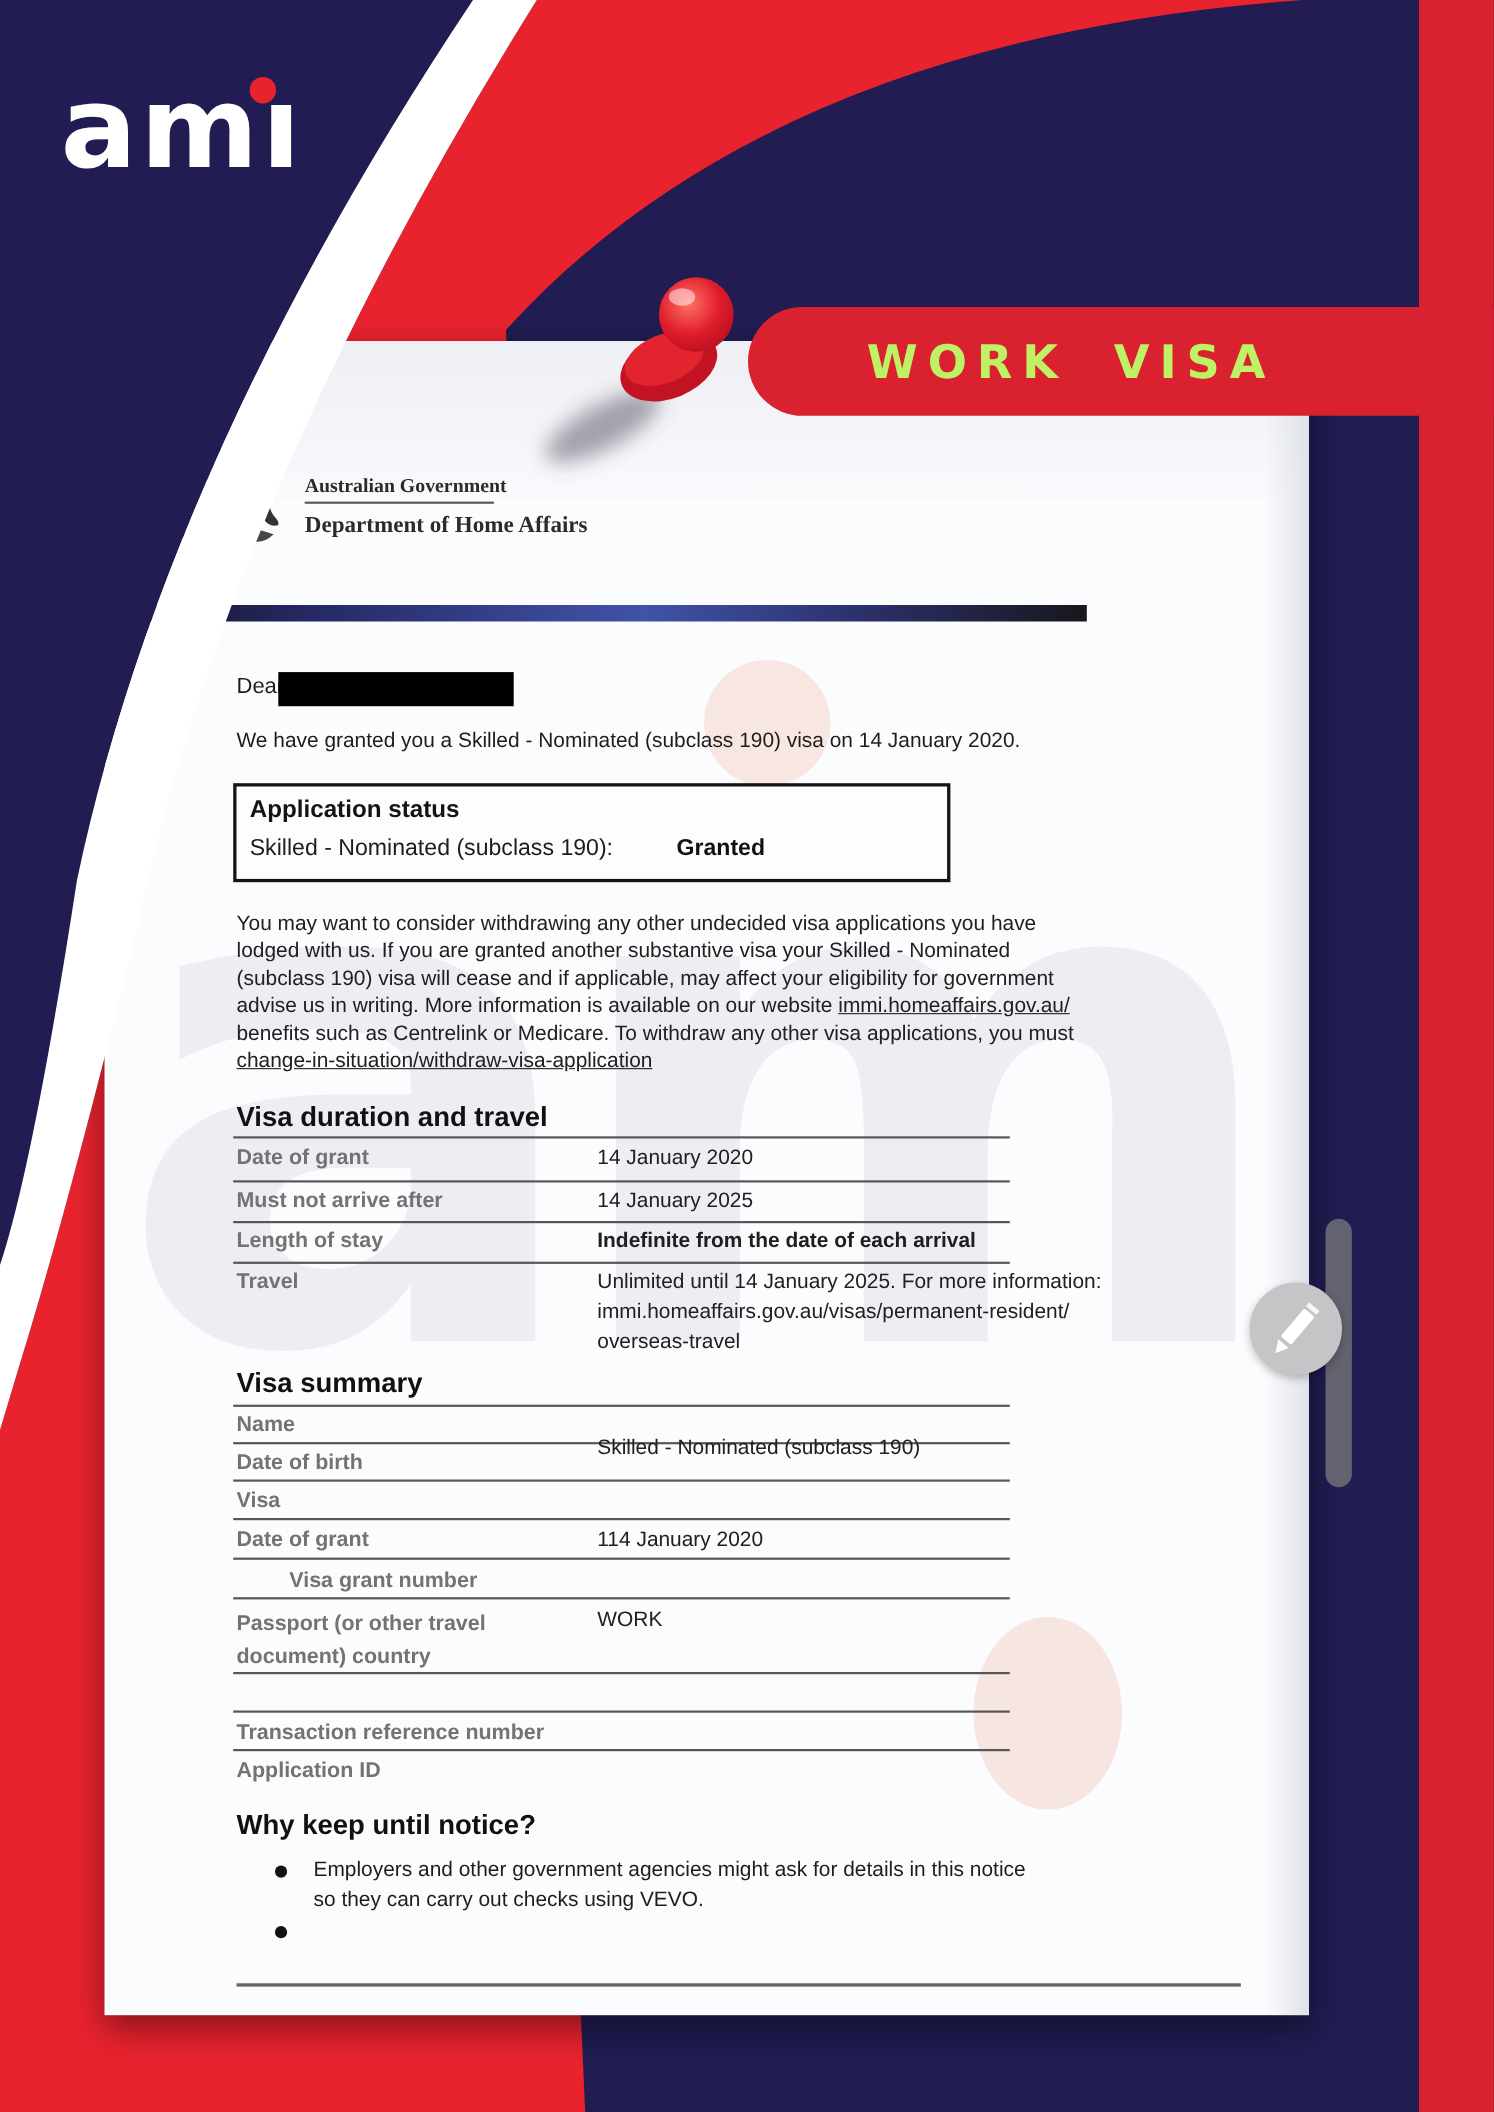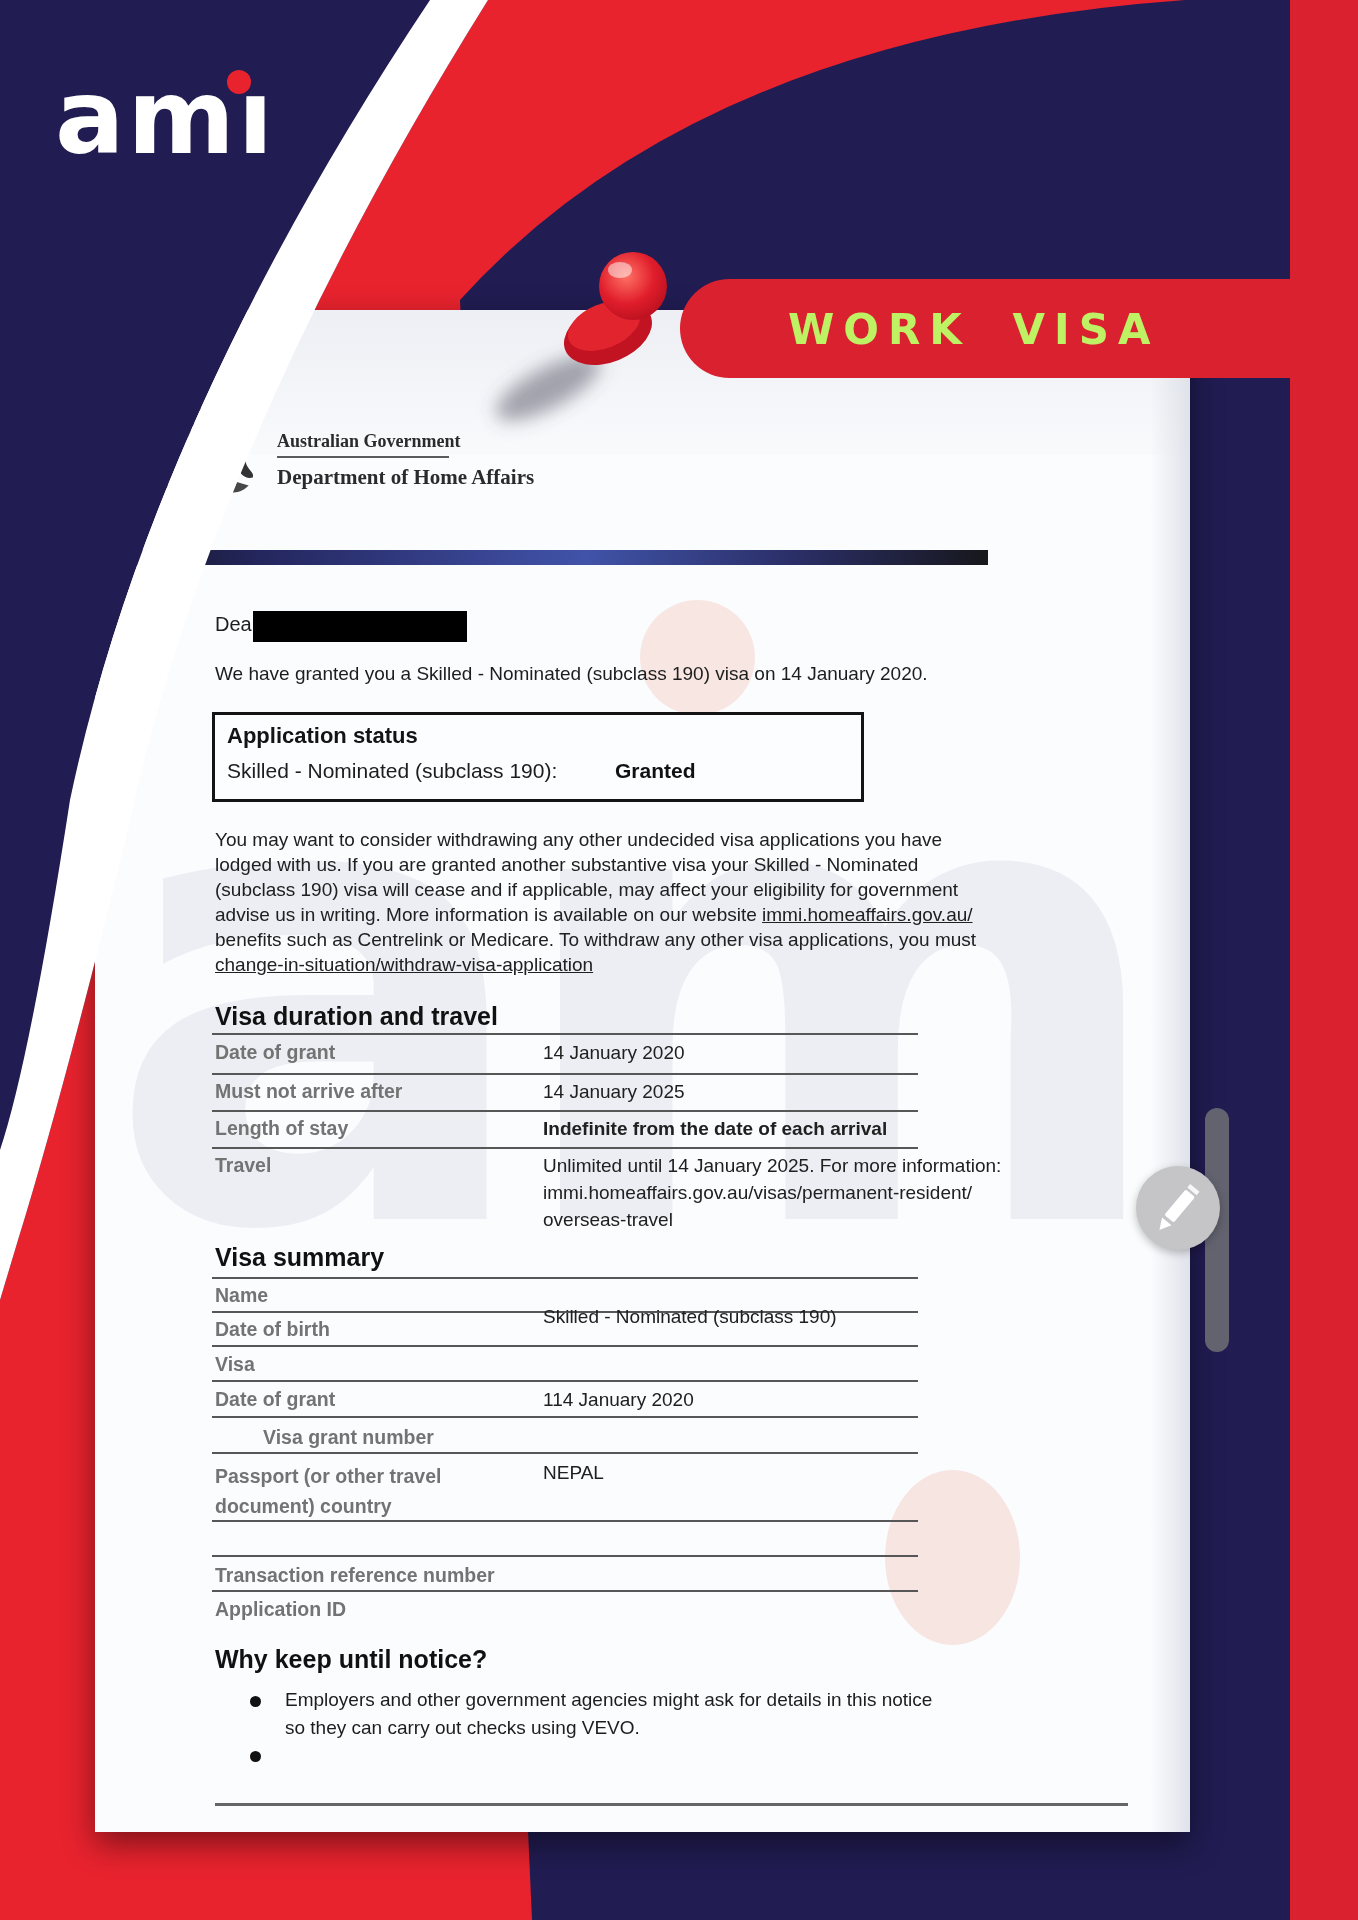--- a/index.html
+++ b/index.html
@@ -138,21 +138,21 @@
     <div class="abs rule" style="top:1035px;"></div>
     <span class="abs lbl" style="top:1043px;">Visa</span>
     <span class="abs val" style="top:996px;">Skilled - Nominated (subclass 190)</span>
     <div class="abs rule" style="top:1070px;"></div>
     <span class="abs lbl" style="top:1078px;">Date of grant</span>
     <span class="abs val" style="top:1079px;">114 January 2020</span>
     <div class="abs rule" style="top:1106px;"></div>
     <span class="abs lbl" style="top:1116px;margin-left:48px;">Visa grant number</span>
     <div class="abs rule" style="top:1142px;"></div>
     <span class="abs lbl lbl-wrap" style="top:1151px;">Passport (or other travel document) country</span>
-    <span class="abs val" style="top:1152px;">NEPAL</span>
+    <span class="abs val" style="top:1152px;">WORK</span>
     <div class="abs rule" style="top:1210px;"></div>
     <span class="abs lbl" style="top:1288px;">Application ID</span>
     <div class="abs rule" style="top:1245px;"></div>
     <span class="abs lbl" style="top:1254px;">Transaction reference number</span>
     <div class="abs rule" style="top:1280px;"></div>
 
     <div class="abs h2" style="left:120px;top:1335px;">Why keep until notice?</div>
     <div class="abs bullet-dot" style="top:1386px;"></div>
     <div class="abs bullet-text" style="top:1376px;">Employers and other government agencies might ask for details in this notice so they can carry out checks using VEVO.</div>
     <div class="abs bullet-dot" style="top:1441px;"></div>

